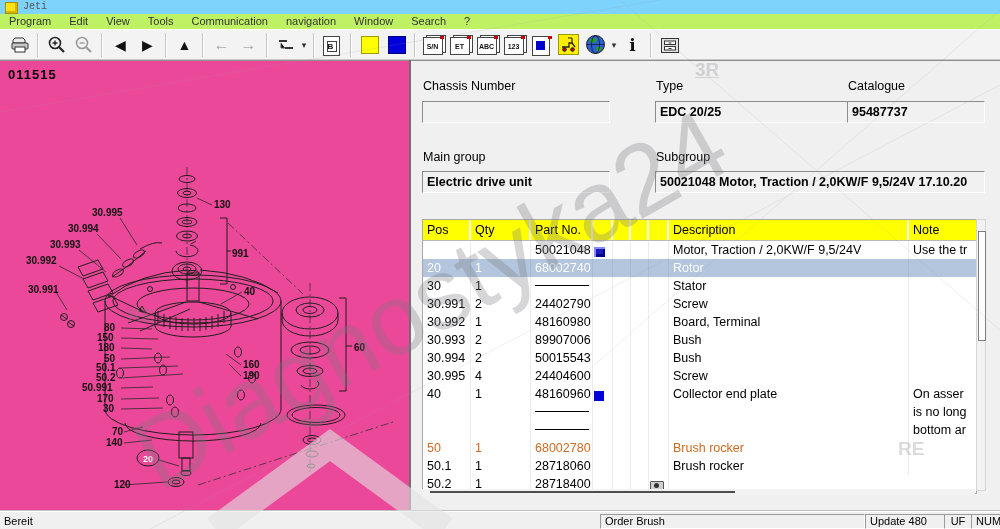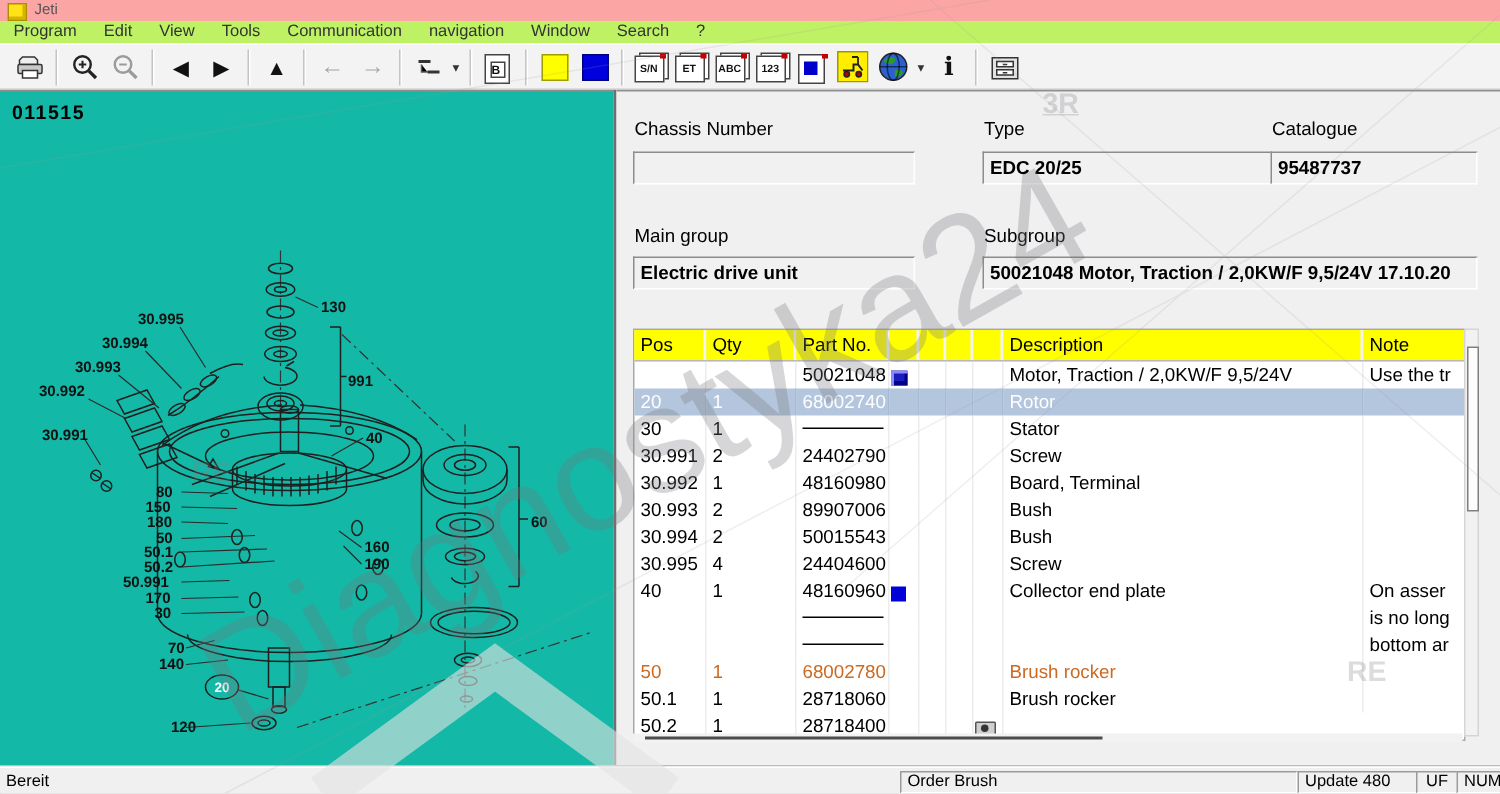--- a/index.html
+++ b/index.html
@@ -1,19 +1,19 @@
 <!DOCTYPE html>
 <html><head>
 <meta charset="utf-8">
 <style>
   html,body{margin:0;padding:0;background:#d8d8d8;}
   #app{position:relative;width:1000px;height:529px;background:#f0f0f0;overflow:hidden;
        font-family:"Liberation Sans",sans-serif;color:#000;}
   
-  .titlebar{position:absolute;left:0;top:0;width:100%;height:14px;background:#fca5a5;}
+  .titlebar{position:absolute;left:0;top:0;width:100%;height:14px;background:#7dd3fc;font-family:Liberation Mono, monospace;}
   .appicon{position:absolute;left:5px;top:2px;width:11px;height:10px;background:#ffe317;
            border:1px solid #a89000;box-shadow:inset -2px -2px 0 #d8b400;}
   .apptitle{position:absolute;left:23px;top:1px;font-size:10px;color:#555;}
   
   .menubar{position:absolute;left:0;top:14px;width:100%;height:15px;background:#bef264;font-size:11px;}
   .menubar span{display:inline-block;padding:1px 9px 0 9px;color:#333;cursor:default;}
   
   .toolbar{position:absolute;left:0;top:29px;width:100%;height:31px;background:#f3f3f3;
            border-top:1px solid #fff;border-bottom:1px solid #c9c9c9;
            display:flex;align-items:center;padding-left:6px;box-sizing:border-box;}
@@ -28,21 +28,21 @@
   .caretbtn{width:10px;height:26px;display:flex;align-items:center;justify-content:center;flex:none;}
   .caret{font-size:9px;color:#333;}
   .docico{position:relative;width:21px;height:20px;}
   .docico .page{position:absolute;left:0;top:2px;width:18px;height:16px;background:#fff;border:1px solid #444;}
   .docico .page2{position:absolute;left:3px;top:0;width:18px;height:16px;background:#fff;border:1px solid #444;}
   .docico .red{position:absolute;right:0;top:1px;width:4px;height:3px;background:#c40000;}
   .docico .lbl{position:absolute;left:0;top:8px;width:19px;text-align:center;font-size:7px;font-weight:bold;color:#111;}
   .docico .bluesq{position:absolute;left:5px;top:6px;width:9px;height:9px;background:#0000cc;}
   .infoi{font-family:"DejaVu Serif",serif;font-weight:bold;font-size:17px;color:#111;}
   
-  .canvas{position:absolute;left:0;top:60px;width:409px;height:451px;background:#14b8a6;border-top:1px solid #8f8f8f;box-sizing:border-box;}
+  .canvas{position:absolute;left:0;top:60px;width:409px;height:451px;background:#ec4899;border-top:1px solid #8f8f8f;box-sizing:border-box;}
   .vdiv{position:absolute;left:409px;top:60px;width:2px;height:451px;background:#6f6f6f;}
   .rpanel{position:absolute;left:411px;top:60px;width:589px;height:451px;background:#f0f0f0;border-top:1px solid #8f8f8f;box-sizing:border-box;}
   
   .flabel{position:absolute;font-size:12.5px;color:#000;}
   .fld{position:absolute;height:20px;background:#f1f1f1;border-top:1px solid #8c8c8c;border-left:1px solid #8c8c8c;
        border-bottom:1px solid #ffffff;border-right:1px solid #ffffff;font-size:12.5px;line-height:20px;
        padding:0 4px;overflow:hidden;white-space:nowrap;font-weight:bold;}
   
   .tbl{position:absolute;left:11px;top:158px;width:553px;border:1px solid #a8a8a8;background:#fff;}
   .thead{display:flex;height:20px;background:#ffff00;border-bottom:1px solid #b9b9b9;}

